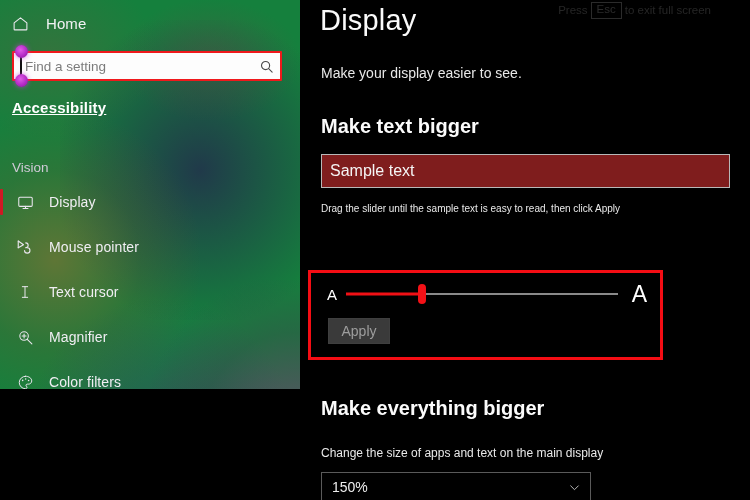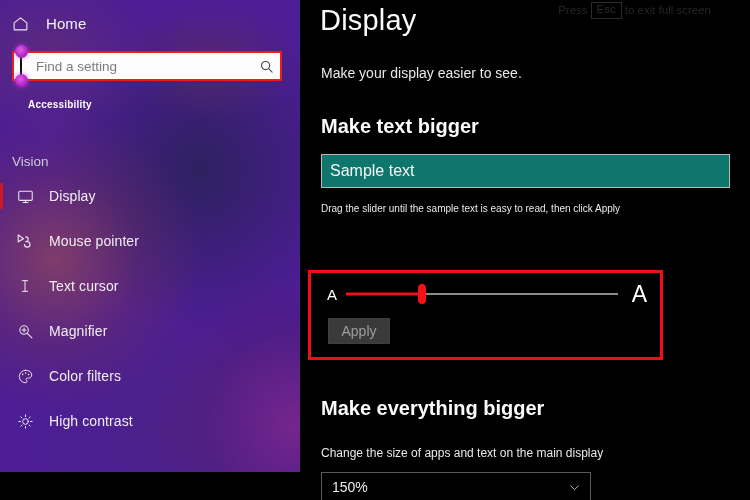--- a/index.html
+++ b/index.html
@@ -12,23 +12,23 @@
   #app {
     position: relative;
     width: 750px; height: 500px;
     display: flex;
     overflow: hidden;
   }
 
   
   #sidebar {
     position: relative;
-    width: 300px; height: 472px;
+    width: 300px; height: 389px;
     flex: 0 0 300px;
-    background: #4c1d95;
+    background: #15803d;
     overflow: hidden;
   }
   .glow { position: absolute; pointer-events: none; }
   .glow-orange {
     left: -90px; top: 110px; width: 290px; height: 300px;
     background: radial-gradient(ellipse at center, rgba(196,104,44,0.42) 0%, rgba(150,72,34,0.17) 42%, rgba(0,0,0,0) 72%);
   }
   .glow-orange2 {
     left: -60px; top: -30px; width: 220px; height: 170px;
     background: radial-gradient(ellipse at center, rgba(140,80,60,0.26) 0%, rgba(0,0,0,0) 70%);
@@ -68,21 +68,21 @@
   }
   #search-outline {
     position: absolute; inset: 0;
     border: 2px solid #f0191c;
     border-radius: 1px;
   }
   #search-box {
     position: absolute; left: 2px; top: 2px; right: 2px; bottom: 2px;
     background: #fdfdfd;
     display: flex; align-items: center;
-    padding: 0 6px 0 22px;
+    padding: 0 6px 0 11px;
   }
   #search-input {
     flex: 1 1 auto;
     border: 0; outline: 0; background: transparent;
     font-family: "Liberation Sans", sans-serif;
     font-size: 13.5px;
     color: #1b1b1b;
     padding: 0;
   }
   #search-input::placeholder { color: #7b7b7b; opacity: 1; }
@@ -97,23 +97,24 @@
     border-radius: 50%;
     background: radial-gradient(circle at 42% 38%, #e05ce8 0%, #b429c6 55%, #7d1a92 100%);
     box-shadow: 0 0 5px rgba(205,60,220,.75);
     z-index: 7;
   }
   #handle-top { top: -6px; }
   #handle-bottom { bottom: -6px; }
 
   
   #accessibility-title {
-    margin: 18px 0 0 28px;
-    font-size: 10px; font-weight: bold; color: #ffffff;
+    margin: 18px 0 0 12px;
+    font-size: 15px; font-weight: bold; color: #ffffff;
     letter-spacing: .2px;
+    text-decoration: underline;
   }
   
   #vision-label {
     margin: 44px 0 0 12px;
     font-size: 13.5px; color: #cfcbd6;
   }
   .nav-list { margin-top: 11px; }
   .nav-item {
     position: relative;
     display: flex; align-items: center;
@@ -164,21 +165,21 @@
     font-size: 14px; color: #e8e8e8;
   }
   .section-h {
     margin: 34px 0 0 21px;
     font-size: 20px; color: #fbfbfb; font-weight: bold;
   }
   #sample-field {
     margin: 16px 20px 0 21px;
     height: 34px;
     border: 1px solid #b8b8b8;
-    background: #0f766e;
+    background: #7f1d1d;
     display: flex; align-items: center;
     padding-left: 8px;
   }
   #sample-text { font-size: 16px; color: #f5f5f5; }
   #drag-hint {
     margin: 11px 30px 0 21px;
     font-size: 10px; line-height: 20px; color: #e9e9e9;
     max-width: 400px;
   }
 

